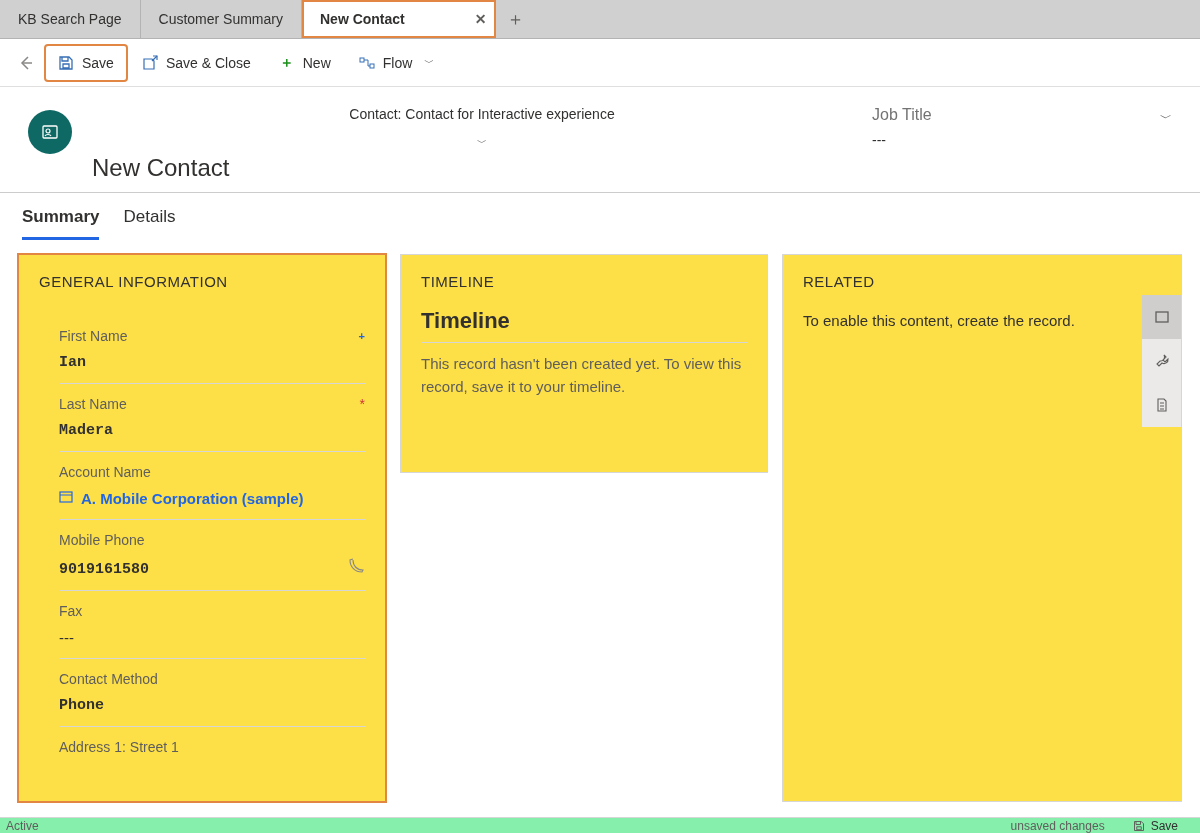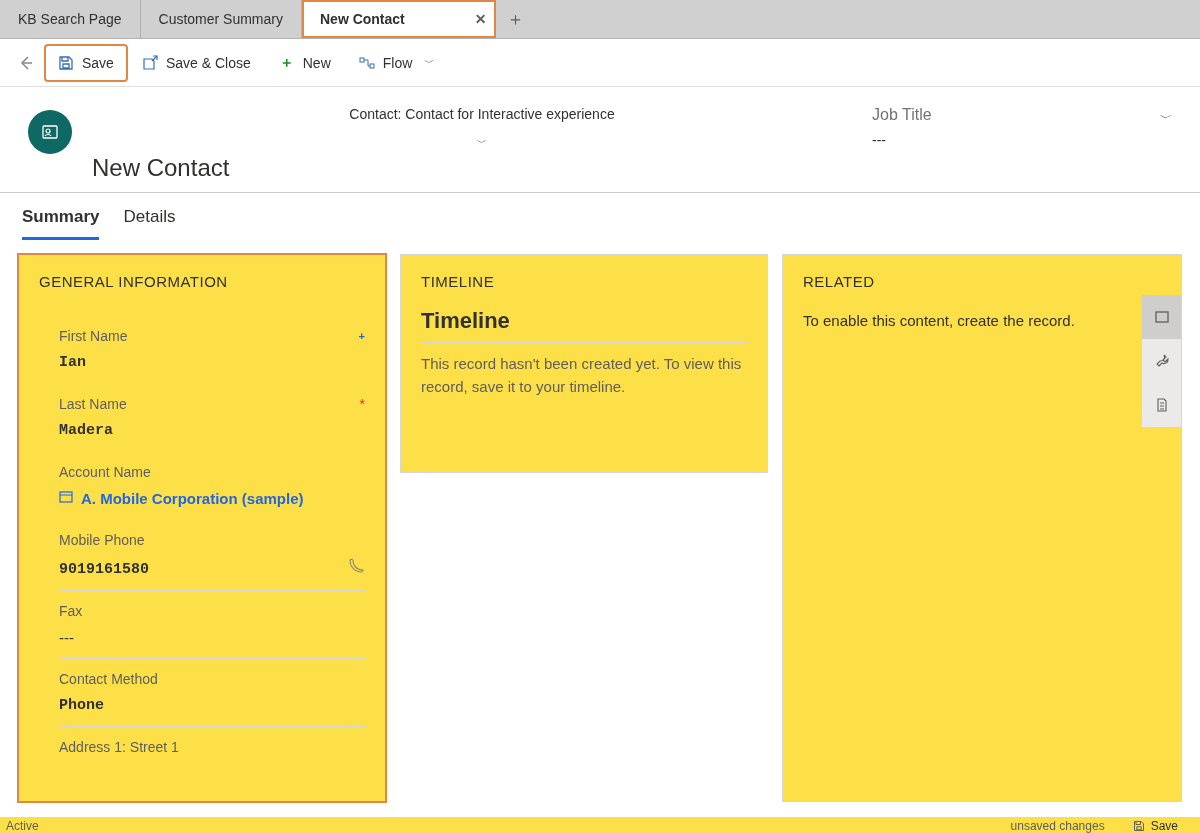--- a/index.html
+++ b/index.html
@@ -188,21 +188,21 @@
     height: 44px; display: flex; align-items: center; justify-content: center;
     color: #605e5c; cursor: pointer;
   }
   .right-mini .mi.sel { background: #d0cecd; }
 
   
   .footer {
     position: absolute;
     left: 0; bottom: 0; right: 0;
     height: 16px;
-    background: #fde047;
+    background: #86efac;
     border-top: 1px solid #d6d6d6;
     font-size: 12px;
     color: #605e5c;
     display: flex; align-items: center;
     padding: 0 6px;
   }
   .footer .right { display: flex; align-items: center; gap: 28px; margin-left: auto; margin-right:16px;}
   .footer .savebtn { display: flex; align-items: center; gap: 6px; cursor: pointer; color: #323130; }
 
 </style>

